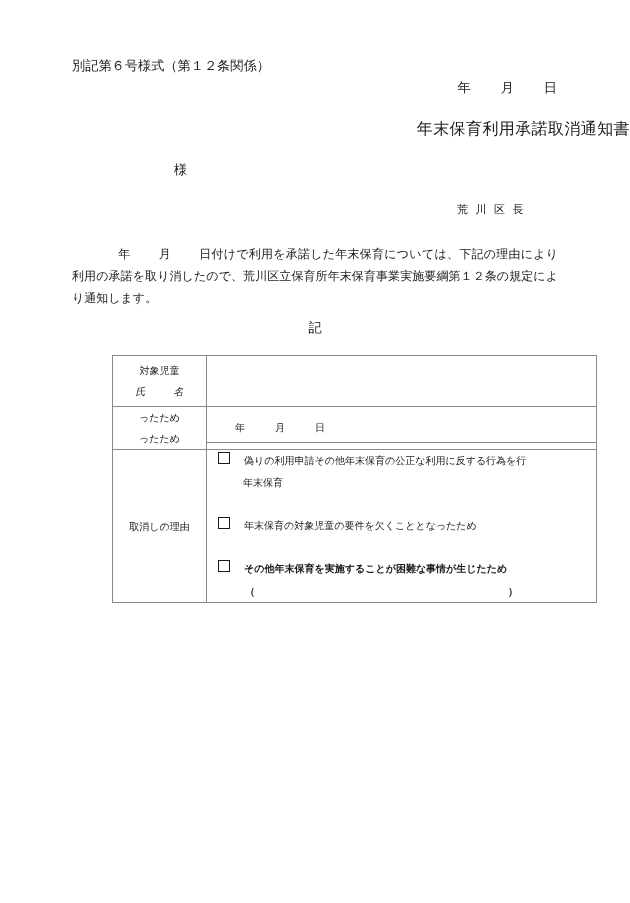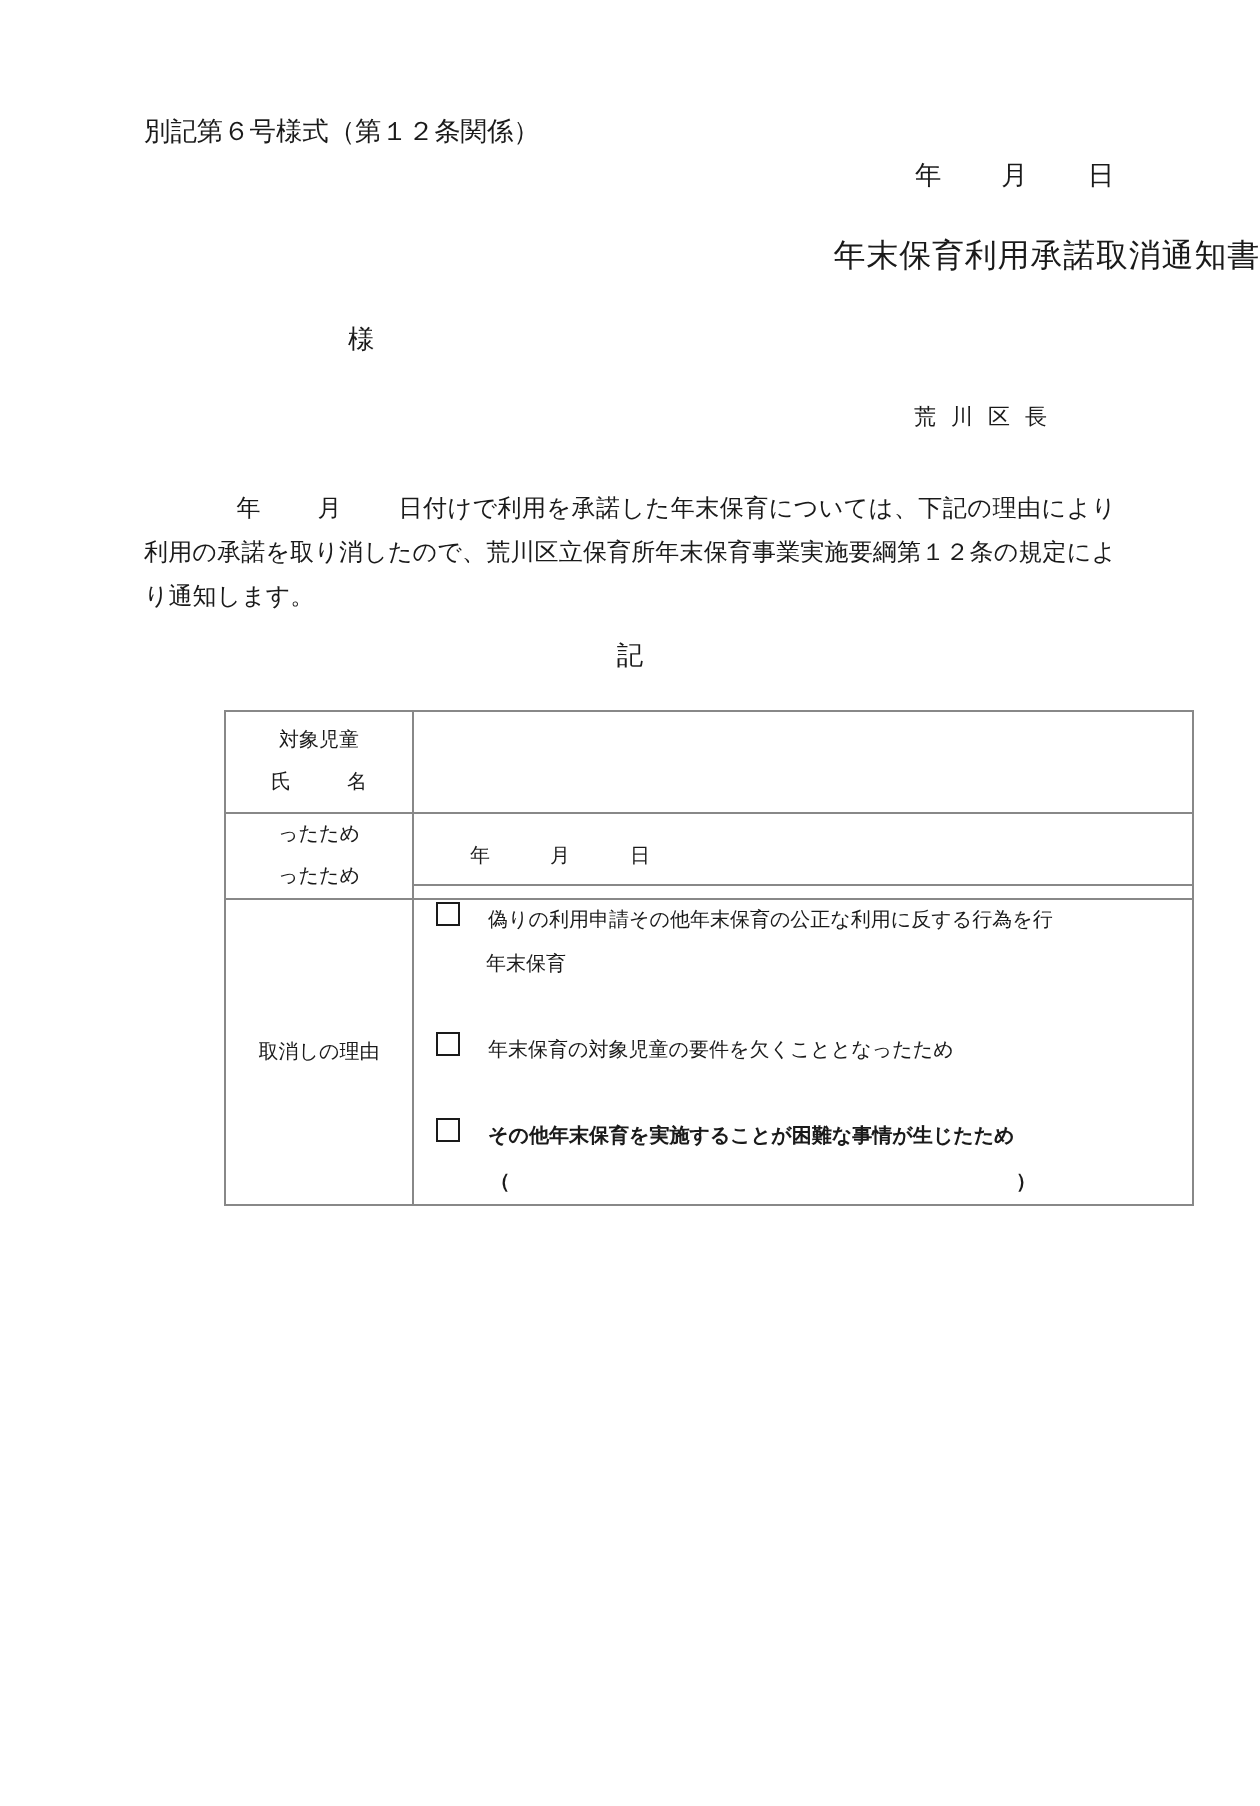--- a/index.html
+++ b/index.html
@@ -128,20 +128,21 @@
     line-height: 21px;
     padding: 7px 0;
   }
   .label-cell .lbl-row {
     display: block;
     white-space: nowrap;
   }
   .label-cell .wide {
     letter-spacing: 9px;
     padding-left: 9px;
+    font-style: italic;
   }
 
   .blank-cell { height: 50px; }
 
   
   .nested {
     width: 100%;
     border-collapse: collapse;
     table-layout: fixed;
   }

